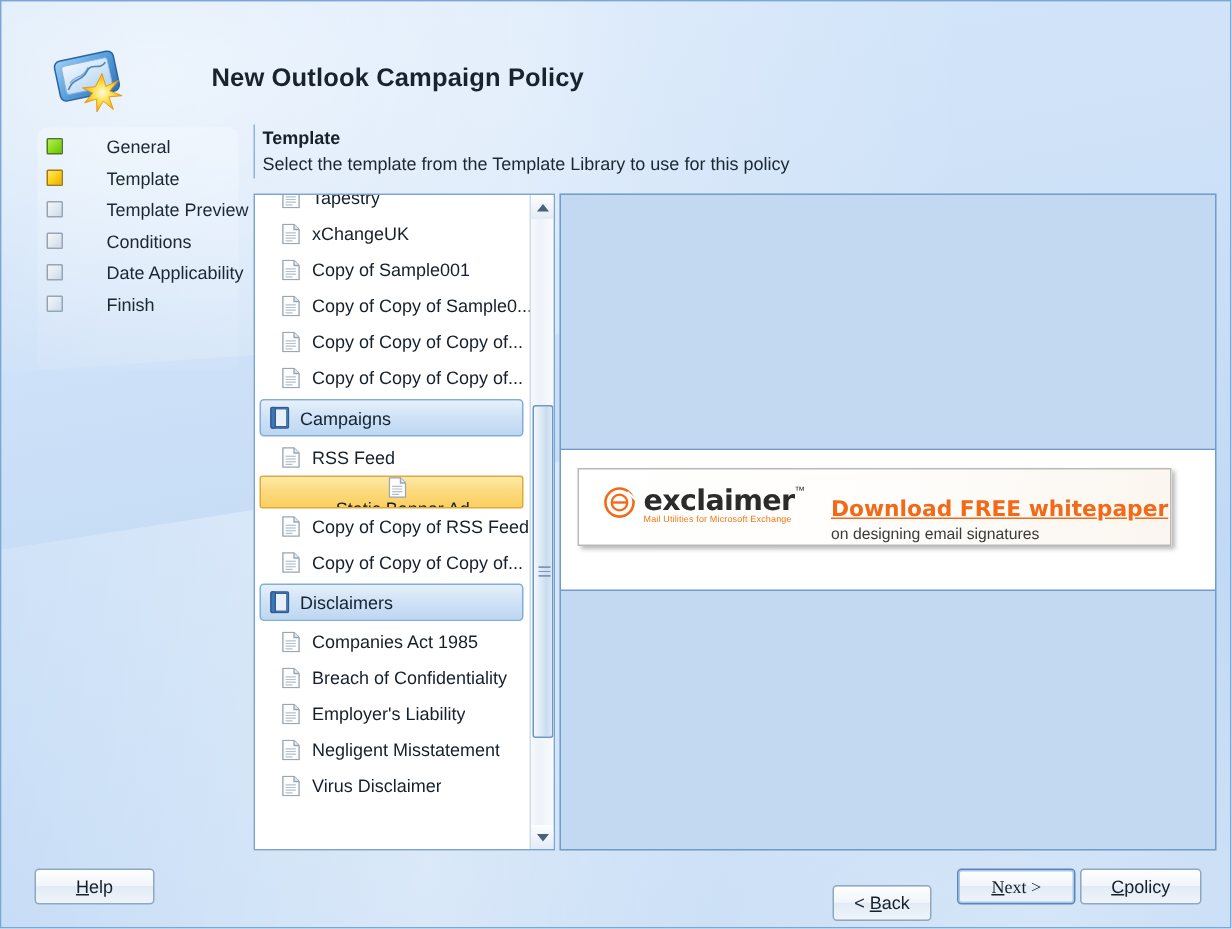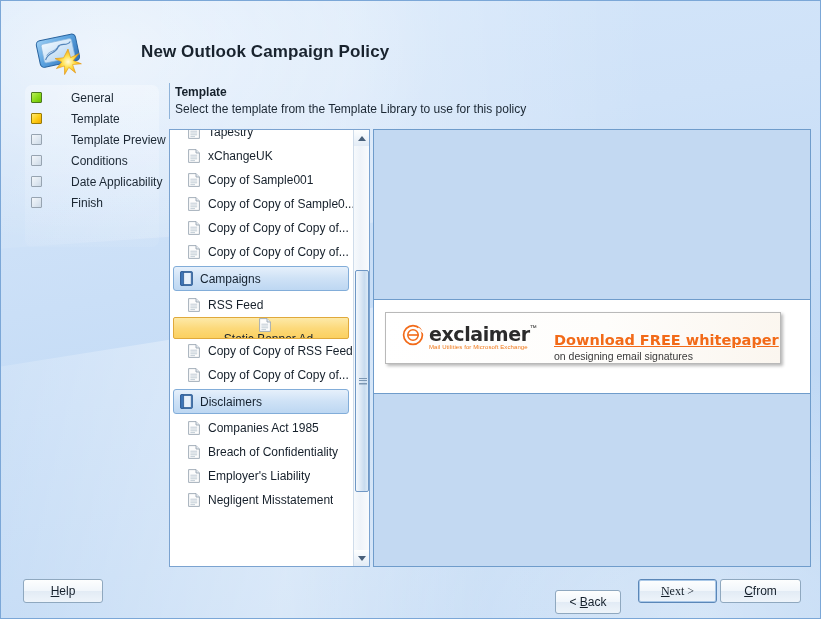--- a/index.html
+++ b/index.html
@@ -643,20 +643,33 @@
               <path d="M8 0.6 V4 H11.4" fill="#e6ebf1" stroke="#9aa6b2" stroke-width="0.9"></path>
               <g stroke="#b3c0cc" stroke-width="0.8">
                 <line x1="2.4" y1="6.2" x2="9.2" y2="6.2"></line>
                 <line x1="2.4" y1="8.0" x2="9.2" y2="8.0"></line>
                 <line x1="2.4" y1="9.8" x2="9.2" y2="9.8"></line>
                 <line x1="2.4" y1="11.6" x2="7.0" y2="11.6"></line>
               </g>
             </svg>
             <span class="rlabel">Negligent Misstatement</span>
           </div>
+          <div class="row">
+            <svg class="doc-ico" viewBox="0 0 12 14">
+              <path d="M0.6 0.6 H8 L11.4 4 V13.4 H0.6 Z" fill="#fdfdfd" stroke="#9aa6b2" stroke-width="0.9"></path>
+              <path d="M8 0.6 V4 H11.4" fill="#e6ebf1" stroke="#9aa6b2" stroke-width="0.9"></path>
+              <g stroke="#b3c0cc" stroke-width="0.8">
+                <line x1="2.4" y1="6.2" x2="9.2" y2="6.2"></line>
+                <line x1="2.4" y1="8.0" x2="9.2" y2="8.0"></line>
+                <line x1="2.4" y1="9.8" x2="9.2" y2="9.8"></line>
+                <line x1="2.4" y1="11.6" x2="7.0" y2="11.6"></line>
+              </g>
+            </svg>
+            <span class="rlabel">Virus Disclaimer</span>
+          </div>
         </div>
     </div>
 
     <div class="vscroll">
       <div class="sb-btn up">
         <span class="sb-arrow up"></span>
       </div>
       <div class="sb-thumb">
         <span class="sb-grip"></span>
       </div>
@@ -691,16 +704,16 @@
   <div class="btn" id="btn-help">
     <span><u>H</u><span>elp</span></span>
   </div>
   <div class="btn" id="btn-back">
     <span><span>&lt; </span><u>B</u><span>ack</span></span>
   </div>
   <div class="btn focused" id="btn-next">
     <span><u>N</u><span>ext &gt;</span></span>
   </div>
   <div class="btn" id="btn-cancel">
-    <span><u>C</u><span>from</span></span>
+    <span><u>C</u><span>policy</span></span>
   </div>
 
 </div>
 
 </body></html>

